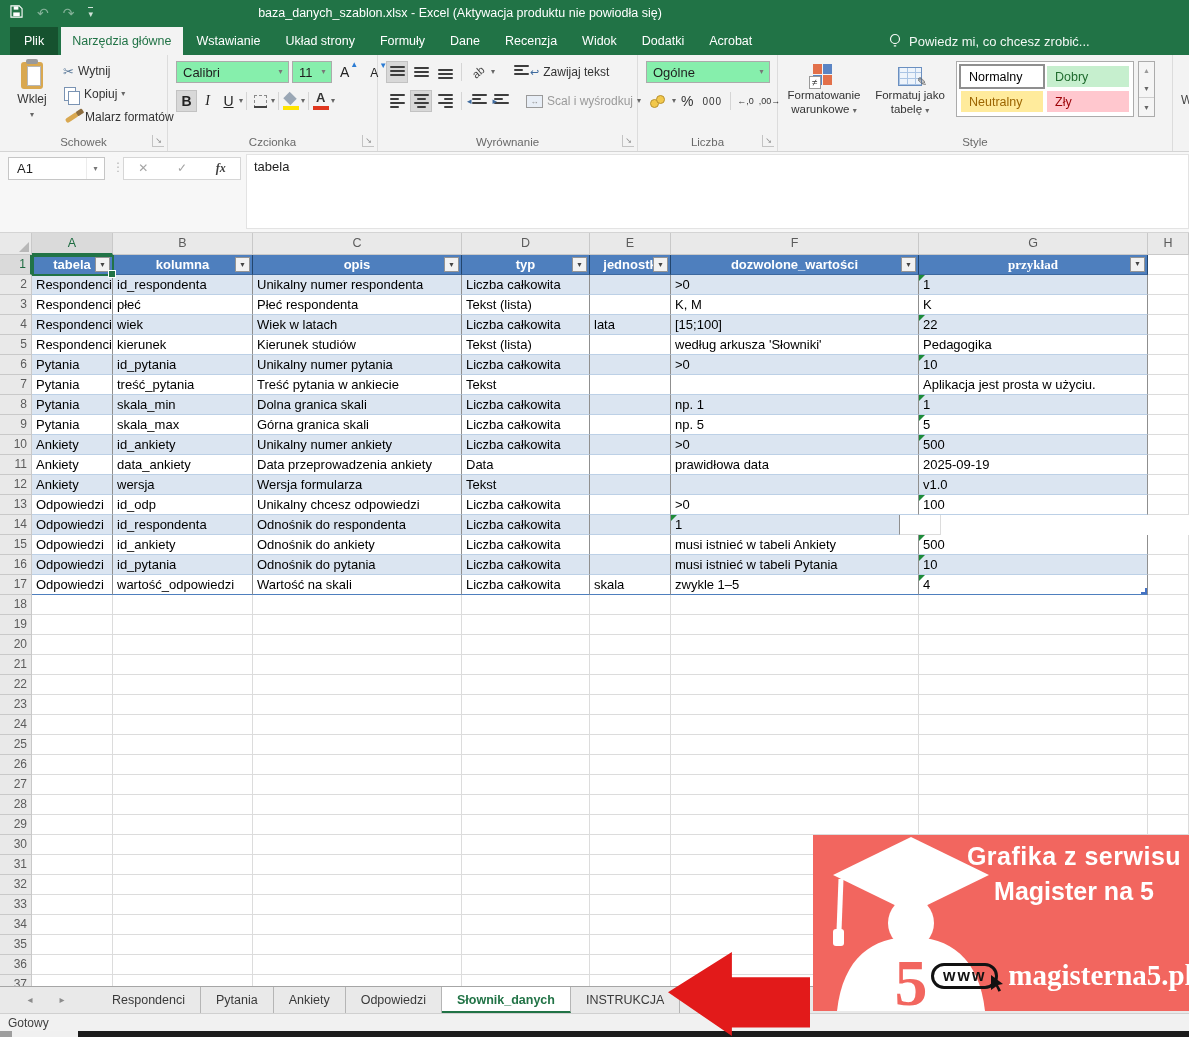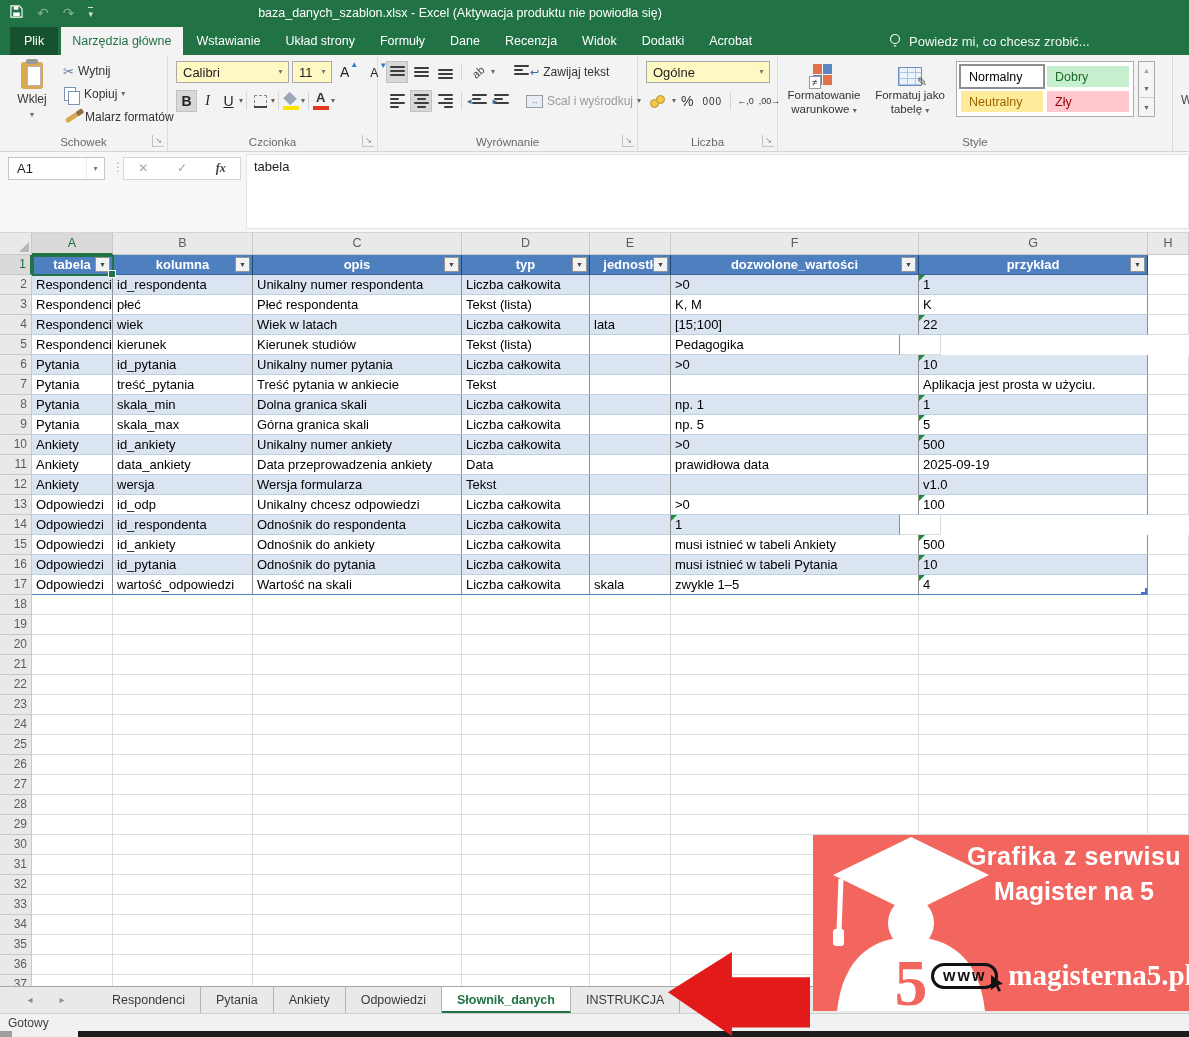--- a/index.html
+++ b/index.html
@@ -27,21 +27,21 @@
   .ribbon{position:absolute;left:0;top:55px;width:1189px;height:97px;background:#f3f3f3;
           border-bottom:1px solid #d4d4d4;box-sizing:border-box;display:flex}
   .rgroup{position:relative;height:100%;border-right:1px solid #dcdcdc;box-sizing:border-box;flex:none}
   .glabel{position:absolute;bottom:3px;left:0;right:0;text-align:center;font-size:11.5px;color:#696969;white-space:nowrap}
   .glauncher{position:absolute;right:3px;bottom:4px;width:11px;height:11px;font-size:8px;line-height:11px;text-align:center;
              color:#8a8a8a;border:1px solid #c3c3c3;border-top:none;border-right:none}
   .vsep{width:1px;height:18px;background:#d5d5d5;margin:0 3px;flex:none}
   .rbtn{display:flex;align-items:center;gap:4px;height:22px;padding:0 3px;font-size:12px;color:#333;white-space:nowrap}
   .rbtn.disabled{color:#9a9a9a}
   .dd{font-size:8px;color:#666;line-height:10px}
-  .combo{height:22px;border:1px solid #ababab;background:#fef9c3;font-size:13px;color:#1e1e1e;
+  .combo{height:22px;border:1px solid #ababab;background:#86efac;font-size:13px;color:#1e1e1e;
          display:flex;align-items:center;padding-left:6px;box-sizing:border-box}
   .combo .dd{margin-left:auto;width:15px;text-align:center;color:#777}
   
   .g-clip{width:168px}
   .paste{position:absolute;left:8px;top:5px;width:48px;height:66px;text-align:center;font-size:12px;color:#333}
   .clipicon{width:22px;height:27px;margin:2px auto 3px;background:#d9a850;border-radius:3px;position:relative}
   .clipicon::before{content:"";position:absolute;left:5px;top:-3px;width:12px;height:5px;background:#9a9a9a;border-radius:2px}
   .clipicon::after{content:"";position:absolute;left:6px;top:4px;width:14px;height:20px;background:#fff;border:1px solid #b7b7b7;box-sizing:border-box}
   .clipbtns{position:absolute;left:60px;top:5px;display:flex;flex-direction:column;gap:1px}
   .ic-cut{color:#5f7d9c;font-size:13px}
@@ -479,21 +479,21 @@
       </div>
     <div id="grid-body">
         <div class="grow">
           <div class="rh sel">1</div>
           <div class="cell th" style="width: 81px;"><span class="thtxt">tabela</span><span class="flt">▼</span></div>
           <div class="cell th" style="width: 140px;"><span class="thtxt">kolumna</span><span class="flt">▼</span></div>
           <div class="cell th" style="width: 209px;"><span class="thtxt">opis</span><span class="flt">▼</span></div>
           <div class="cell th" style="width: 128px;"><span class="thtxt">typ</span><span class="flt">▼</span></div>
           <div class="cell th" style="width: 81px;"><span class="thtxt">jednostk</span><span class="flt">▼</span></div>
           <div class="cell th" style="width: 248px;"><span class="thtxt">dozwolone_wartości</span><span class="flt">▼</span></div>
-          <div class="cell th" style="width: 229px;"><span class="thtxt">przykład</span><span class="flt">▼</span></div>
+          <div class="cell th" style="width: 229px; font-family: Liberation Serif, serif;"><span class="thtxt">przykład</span><span class="flt">▼</span></div>
           <div class="cell" style="width: 41px;"></div>
         </div>
         <div class="grow">
           <div class="rh">2</div>
           <div class="cell tbl band" style="width: 81px;">Respondenci</div>
           <div class="cell tbl band" style="width: 140px;">id_respondenta</div>
           <div class="cell tbl band" style="width: 209px;">Unikalny numer respondenta</div>
           <div class="cell tbl band" style="width: 128px;">Liczba całkowita</div>
           <div class="cell tbl band" style="width: 81px;"></div>
           <div class="cell tbl band" style="width: 248px;">&gt;0</div>
@@ -522,20 +522,21 @@
           <div class="cell tbl band err" style="width: 229px;">22</div>
           <div class="cell" style="width: 41px;"></div>
         </div>
         <div class="grow">
           <div class="rh">5</div>
           <div class="cell tbl" style="width: 81px;">Respondenci</div>
           <div class="cell tbl" style="width: 140px;">kierunek</div>
           <div class="cell tbl" style="width: 209px;">Kierunek studiów</div>
           <div class="cell tbl" style="width: 128px;">Tekst (lista)</div>
           <div class="cell tbl" style="width: 81px;"></div>
+          <div class="cell tbl" style="width: 248px;">według arkusza 'Słowniki'</div>
           <div class="cell tbl" style="width: 229px;">Pedagogika</div>
           <div class="cell" style="width: 41px;"></div>
         </div>
         <div class="grow">
           <div class="rh">6</div>
           <div class="cell tbl band" style="width: 81px;">Pytania</div>
           <div class="cell tbl band" style="width: 140px;">id_pytania</div>
           <div class="cell tbl band" style="width: 209px;">Unikalny numer pytania</div>
           <div class="cell tbl band" style="width: 128px;">Liczba całkowita</div>
           <div class="cell tbl band" style="width: 81px;"></div>

